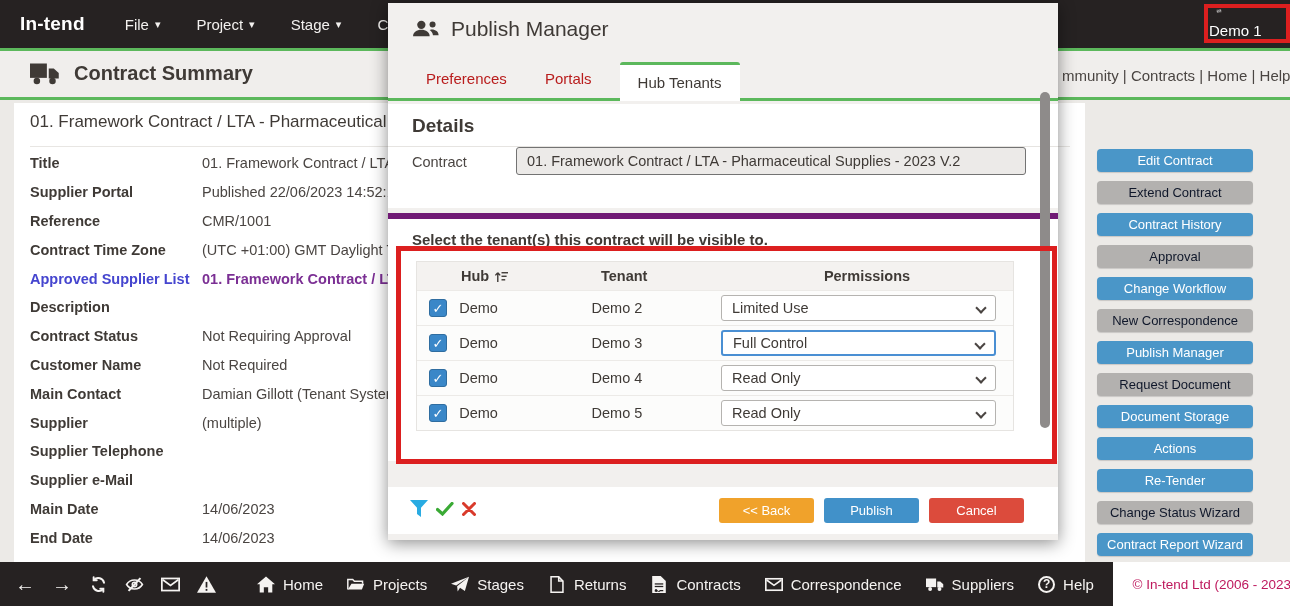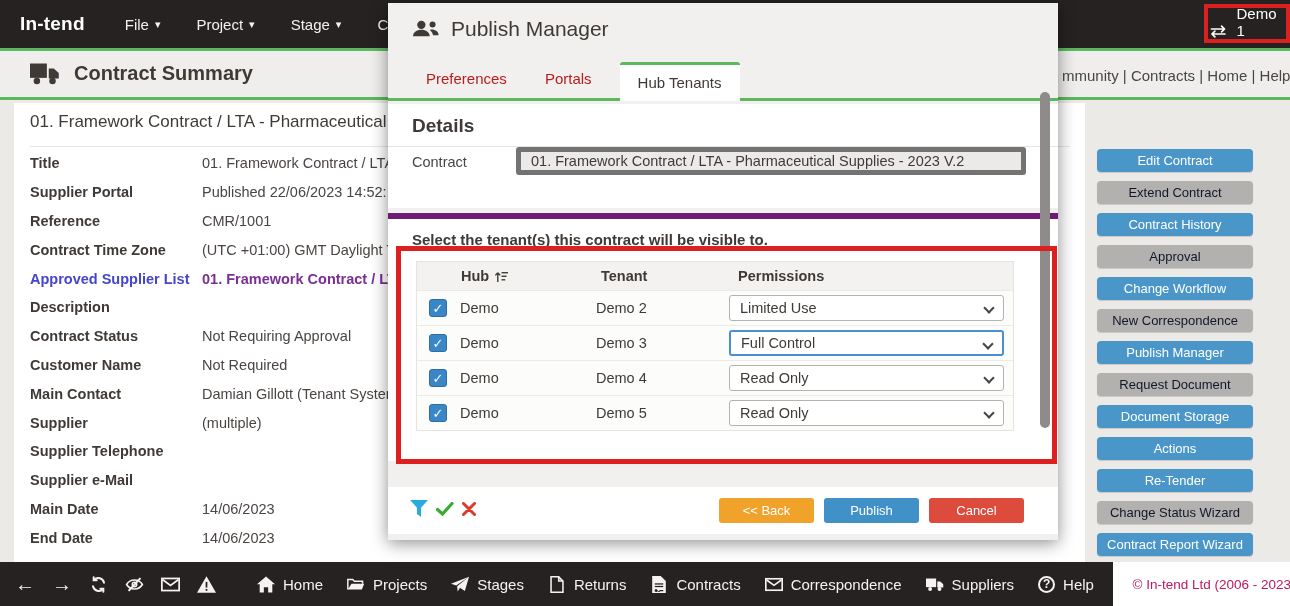--- a/index.html
+++ b/index.html
@@ -5,21 +5,21 @@
   * { margin:0; padding:0; box-sizing:border-box; }
   html,body { width:1290px; height:606px; overflow:hidden; }
   body { position:relative; font-family:"Liberation Sans","DejaVu Sans",sans-serif; background:#eceae7; color:#3f3a36; }
 
   
   .topbar { position:absolute; left:0; top:0; width:1290px; height:48px; background:#262222; display:flex; align-items:center; z-index:2; }
   .topbar .brand { color:#fff; font-size:19px; font-weight:700; margin:0 40px 0 20px; letter-spacing:.2px; }
   .menu-item { color:#f3f1ef; font-size:15px; margin-right:36px; cursor:pointer; display:flex; align-items:center; gap:6px; }
   .menu-item .caret { font-size:11px; line-height:1; }
   .greenline-top { position:absolute; left:0; top:48px; width:1290px; height:3px; background:#5cb85c; z-index:2; }
-  .tenant { position:absolute; left:1209px; top:9px; width:76px; height:30px; display:flex; align-items:flex-end; justify-content:center; gap:9px; color:#fff; font-size:15px; z-index:3; cursor:pointer; }
+  .tenant { position:absolute; left:1209px; top:9px; width:76px; height:30px; display:flex; align-items:flex-start; justify-content:center; gap:9px; color:#fff; font-size:15px; z-index:3; cursor:pointer;flex-direction:column; }
   .tenant svg { width:20px; height:15px; }
 
   
   .pagehead { position:absolute; left:0; top:51px; width:1290px; height:49px; background:#f0eeec; border-bottom:3px solid #5cb85c; z-index:1; }
   .pagehead .title { position:absolute; left:30px; top:11px; display:flex; align-items:center; gap:14px; font-size:20px; font-weight:700; color:#3f3a36; }
   .pagehead .title svg { width:30px; height:23px; }
   .toplinks { position:absolute; left:1062px; top:16px; font-size:15px; color:#4a4542; white-space:nowrap; }
 
   
   .content { position:absolute; left:0; top:100px; width:1290px; height:462px; background:#eceae7; }
@@ -41,30 +41,30 @@
   .modal { position:absolute; left:388px; top:3px; width:670px; height:537px; background:#f2f0ee; box-shadow:0 3px 16px rgba(0,0,0,.45); z-index:5; }
   .modal-head { position:absolute; left:24px; top:14px; display:flex; align-items:center; gap:12px; font-size:21px; color:#3f3a36; }
   .modal-head svg { width:27px; height:20px; }
   .tabs { position:absolute; left:0; top:58px; width:670px; height:40px; border-bottom:3px solid #5cb85c; display:flex; align-items:flex-end; padding-left:28px; }
   .tab { font-size:15px; color:#b91c1c; padding:0 10px 11px; margin-right:18px; cursor:pointer; }
   .tab.active { background:#fff; color:#3f3a36; border-top:3px solid #5cb85c; border-radius:3px 3px 0 0; padding:9px 18px 10px; margin-bottom:-3px; }
   .sect { position:absolute; left:0; width:670px; background:#fff; }
   .sect1 { top:101px; height:104px; }
   .sect1 .shead { padding:11px 24px 9px; font-weight:700; font-size:19px; border-bottom:1px solid #e6e4e1; }
   .sect1 .crow-label { position:absolute; left:24px; top:50px; font-size:14.5px; color:#4a4542; }
-  .contract-input { position:absolute; left:128px; top:43px; width:510px; height:28px; background:#eceae8; border:5px solid #737373; border-radius:3px; padding:0 10px; font-family:inherit; font-size:14.5px; color:#3f3a36; }
+  .contract-input { position:absolute; left:128px; top:43px; width:510px; height:28px; background:#eceae8; border:1px solid #737373; border-radius:3px; padding:0 10px; font-family:inherit; font-size:14.5px; color:#3f3a36; }
   .sect2 { top:210px; height:248px; border-top:6px solid #701a75; }
   .sect2 .shead { padding:12px 24px 8px; font-weight:700; font-size:15px; }
   .ttable { position:absolute; left:28px; top:42px; width:598px; border:1px solid #e6e4e1; }
   .trow { display:flex; align-items:center; height:35px; border-top:1px solid #eceae7; background:#fcfcfb; }
   .trow.thead { height:28px; background:#f4f2f0; font-weight:700; border-top:none; }
   .c-cb { width:44px; padding-left:12px; }
   .c-hub { width:140px; font-size:14.5px; display:flex; align-items:center; gap:5px; }
   .c-ten { width:137px; font-size:14.5px; }
-  .c-per { flex:1; padding-right:9px; font-size:14.5px; }
+  .c-per { flex:1; padding-right:17px; font-size:14.5px;text-align:center; }
   .cb { width:18px; height:18px; border-radius:3px; background:#3a87c8; border:1px solid #2f6da0; color:#fff; font-size:13px; font-weight:700; display:flex; align-items:center; justify-content:center; cursor:pointer; }
   .selbox { height:26px; width:275px; background:#fff; border:1px solid #b5b3b0; border-radius:3px; display:flex; align-items:center; padding:0 10px; color:#3f3a36; cursor:pointer; position:relative; }
   .selbox.focused { border:2px solid #4a8fd3; }
   .selbox .chev { position:absolute; right:10px; top:8px; width:8px; height:8px; border-right:2px solid #4a4542; border-bottom:2px solid #4a4542; transform:rotate(45deg); }
   .sort-ic { width:15px; height:13px; }
   .sect3 { top:484px; height:47px; }
   .foot-icons { position:absolute; left:22px; top:13px; display:flex; align-items:center; gap:8px; }
   .foot-icons svg { display:block; }
   .mbtn { position:absolute; top:11px; width:95px; height:25px; border:none; border-radius:3px; color:#fff; font-family:inherit; font-size:13px; cursor:pointer; line-height:25px; text-align:center; }
   .mbtn.back { left:331px; background:#f0a22b; }

